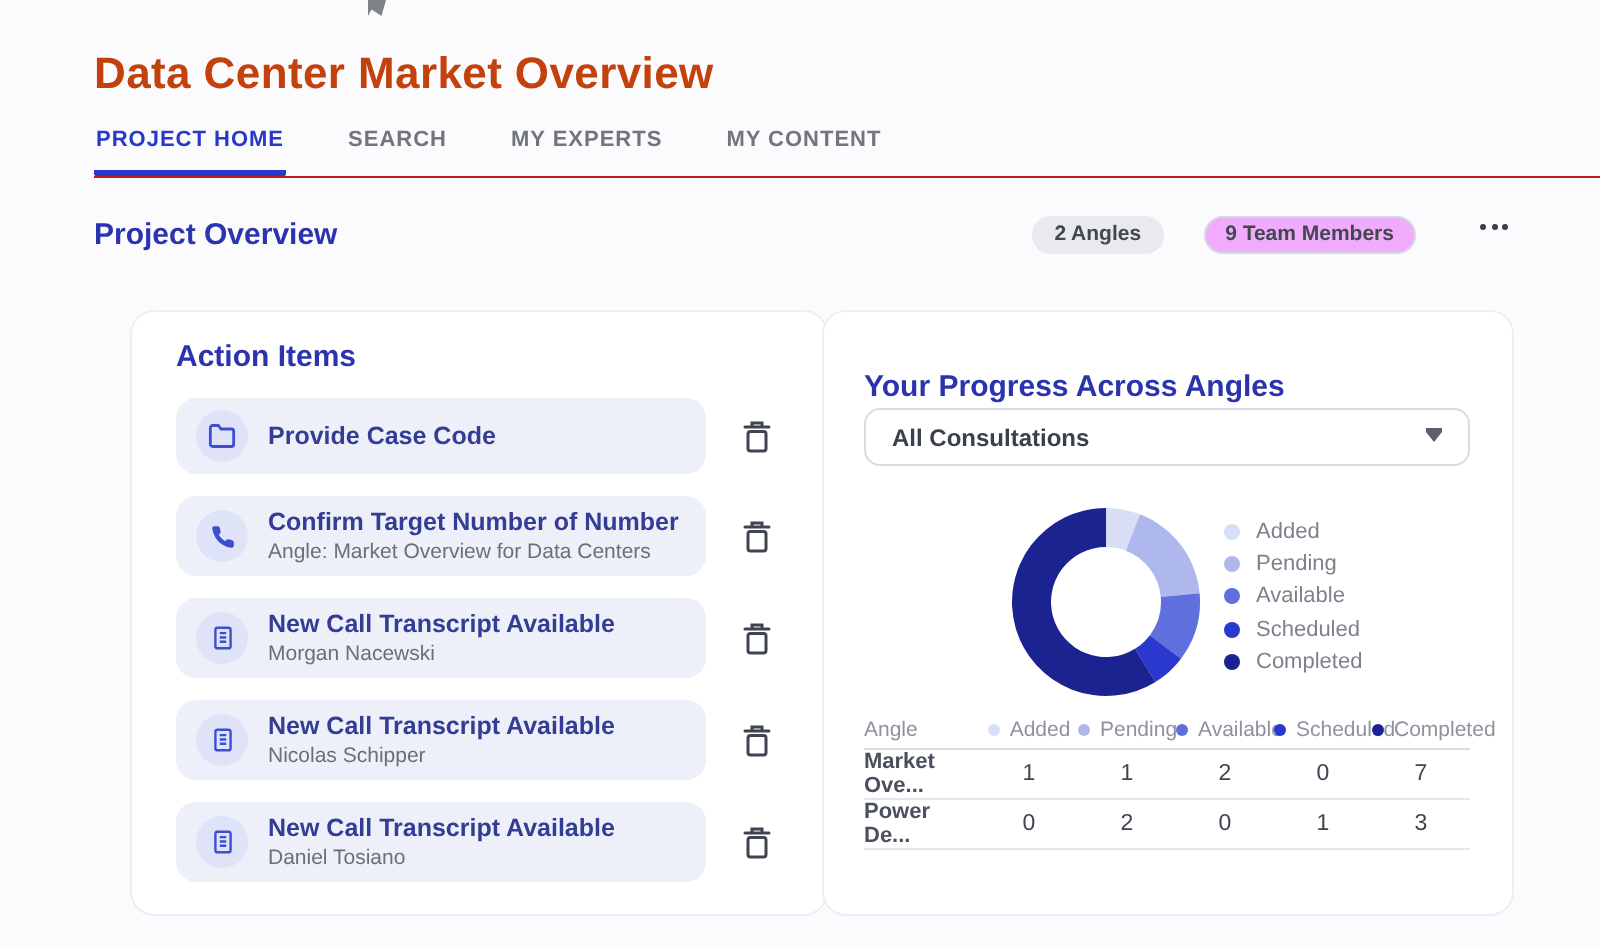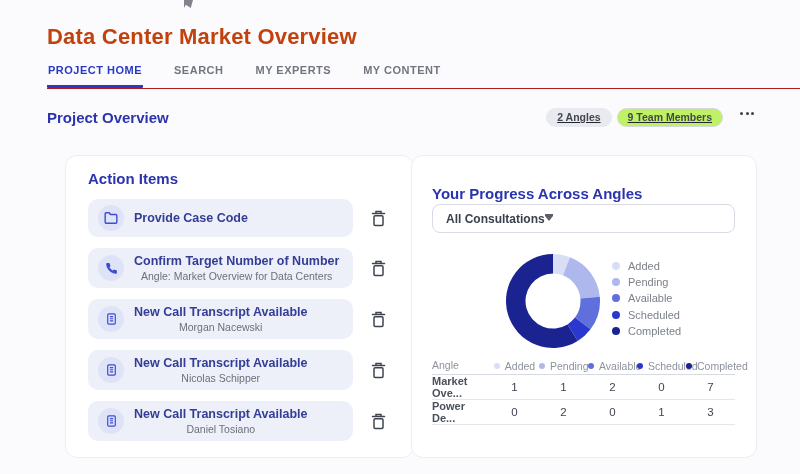--- a/index.html
+++ b/index.html
@@ -34,66 +34,66 @@
     font-family:inherit;
   }
   .tab.active{ color:#2838c8; border-bottom-color:#2838c8; border-radius:0 0 1px 1px; }
   
   .section-title{
     position:absolute; left:47px; top:109px;
     font-size:15px; font-weight:700; color:#2b34ae;
   }
   .badges{
     position:absolute; right:44px; top:108px;
-    display:flex; gap:5px;text-decoration:underline;
+    display:flex; gap:20px;
   }
   .badge{
     font-size:10.5px; color:#43474f; font-weight:600;
     height:19px; line-height:17px; padding:0 10px;
     border-radius:10px; white-space:nowrap; cursor:pointer;
   }
   .badge-gray{ background:#e9eaef; border:1px solid #e9eaef; }
-  .badge-outline{ background:#bef264; border:1px solid #d6d8df; }
+  .badge-outline{ background:#f0abfc; border:1px solid #d6d8df; }
   .kebab{ display:flex; gap:2.5px; margin-left:10px; cursor:pointer; padding:4px 2px; }
   .kebab i{ width:3px; height:3px; border-radius:50%; background:#3a3f49; display:block; }
   
   .card{
     position:absolute; top:155px; height:303px;
     background:#ffffff; border:1px solid #eceef5; border-radius:12px;
   }
   .card-left{ left:65px; width:349px; padding:14px 22px; }
   .card-right{ left:411px; width:346px; }
   .card h3{ font-size:15px; font-weight:700; color:#2b34ae; }
   
   .card-left h3{ margin-bottom:12px; }
   .action-item{ display:flex; align-items:center; margin-bottom:11px; }
   .item-pill{
     flex:1; display:flex; align-items:center;
     background:#eef0f9; border-radius:10px;
-    padding:6px 10px; min-height:38px; cursor:pointer;text-align:center;
+    padding:6px 10px; min-height:38px; cursor:pointer;
   }
   .icon-circle{
     width:26px; height:26px; border-radius:50%;
     background:#dfe3f8; display:flex; align-items:center; justify-content:center;
     flex:none;
   }
   .item-text{ margin-left:10px; }
   .item-title{ font-size:12.5px; font-weight:700; color:#333d96; }
   .item-sub{ font-size:10.5px; color:#6a7078; margin-top:2px; }
   .trash-btn{
     width:26px; height:26px; margin-left:12px; flex:none;
     background:none; border:none; cursor:pointer;
     display:flex; align-items:center; justify-content:center;
   }
   
   .card-right h3{ position:absolute; left:20px; top:13px;margin-top:16px; }
   .dropdown{
     position:absolute; left:20px; right:21px; top:48px; height:29px;
     border:1px solid #d9dbe4; border-radius:8px; background:#fff;
-    display:flex; align-items:center; 
+    display:flex; align-items:center; justify-content:space-between;
     padding:0 13px; cursor:pointer;
   }
   .dropdown-value{ font-size:12px; color:#3a404c; font-weight:600; }
   .caret{ width:0; height:0; border-left:4px solid transparent; border-right:4px solid transparent; border-top:5px solid #5a5f6a; position:relative; }
   .caret:before{ content:""; position:absolute; left:-4px; top:-7px; width:8px; height:1.5px; background:#5a5f6a; }
   #donut{ position:absolute; left:93px; top:97px; }
   .legend{ position:absolute; left:200px; top:104px; list-style:none; }
   .legend li{ display:flex; align-items:center; margin-bottom:4.2px; }
   .legend .dot{ width:8px; height:8px; border-radius:50%; margin-right:8px; flex:none; }
   .legend .lbl{ font-size:11px; color:#7c818b; }

